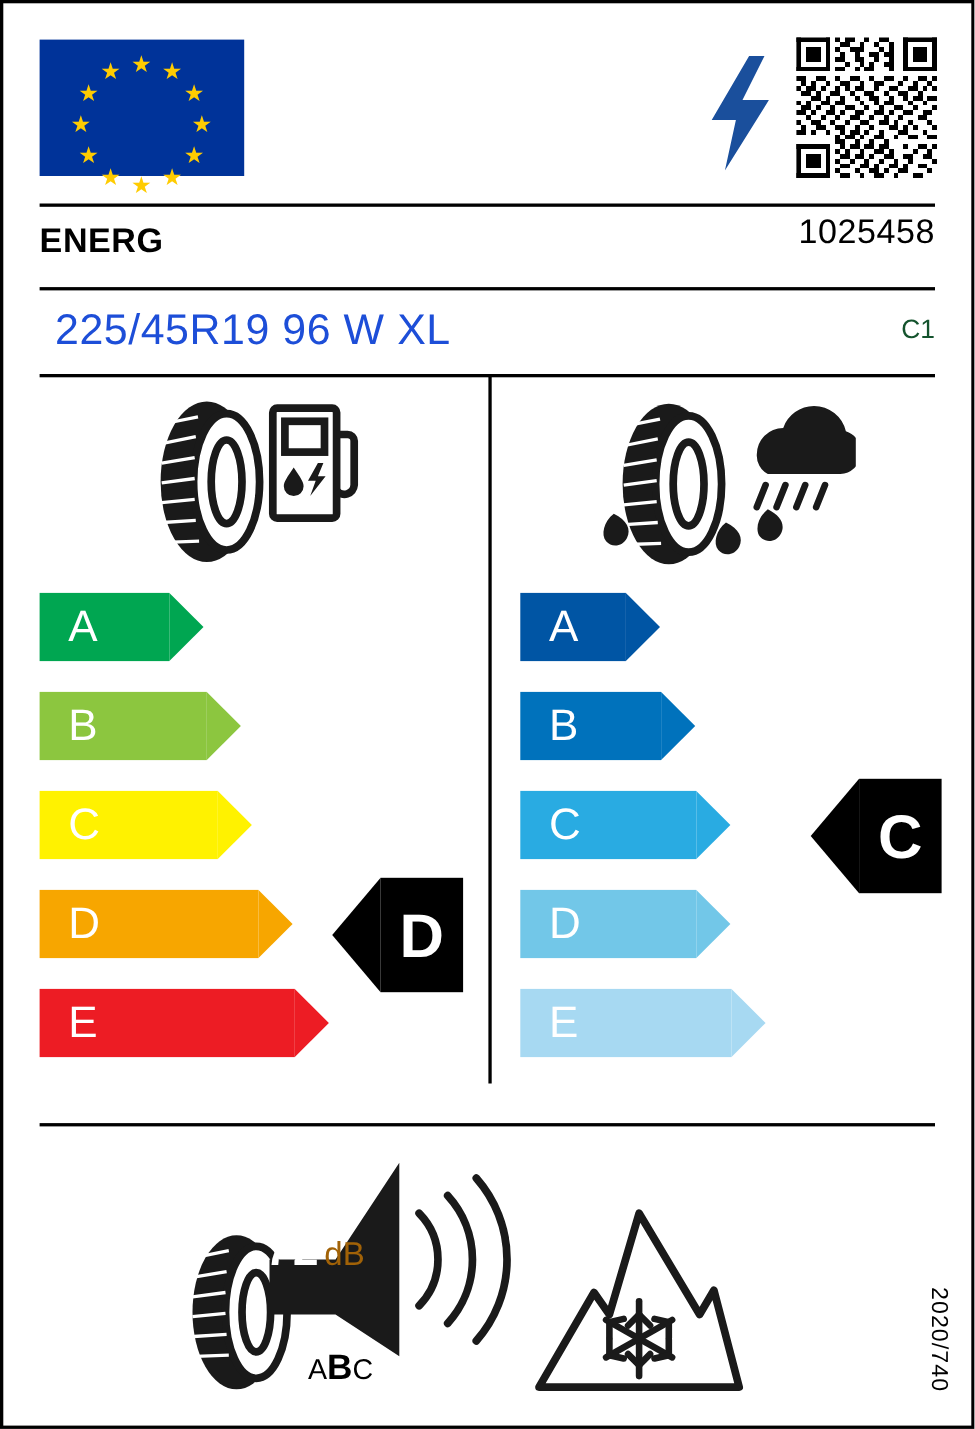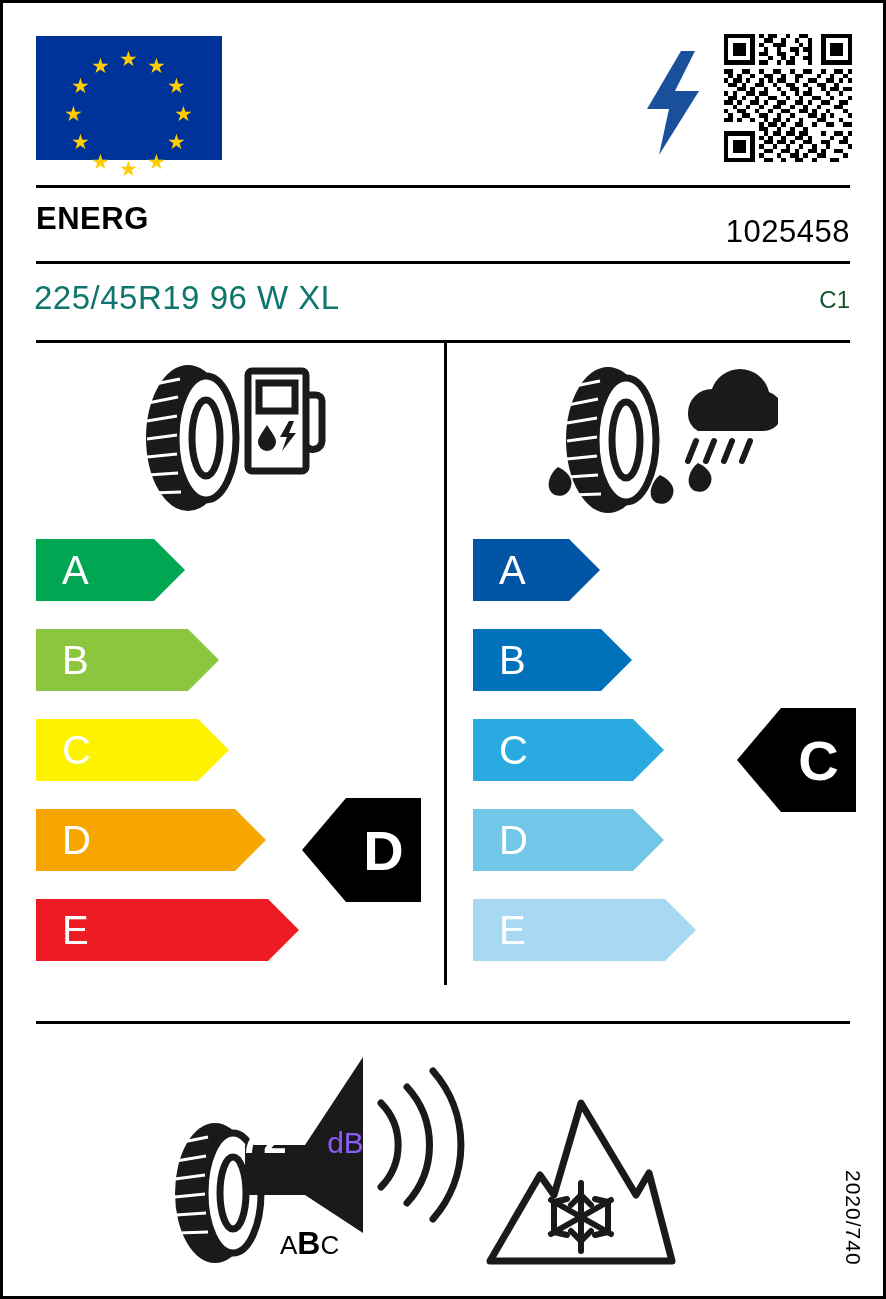--- a/index.html
+++ b/index.html
@@ -70,32 +70,32 @@
   .brand {
     position: absolute;
     left: 33px; top: 198px;
     font-size: 31px;
     font-weight: bold;
     color: #000;
     letter-spacing: .5px;
   }
   .code {
     position: absolute;
-    right: 33px; top: 211px;
+    right: 33px; top: 190px;
     font-size: 31px;
     color: #000;
     letter-spacing: .5px;
   }
 
   
   .size {
     position: absolute;
-    left: 31px; top: 276px;
-    font-size: 33px;
-    color: #0f766e;
+    left: 47px; top: 276px;
+    font-size: 39px;
+    color: #1d4ed8;
     letter-spacing: .5px;
   }
   .classcode {
     position: absolute;
     right: 33px; top: 283px;
     font-size: 24px;
     color: #14532d;
   }
 
   
@@ -168,21 +168,21 @@
     font-weight: bold;
     font-family: "Liberation Sans", sans-serif;
   }
 
   
   .noise-db {
     position: absolute;
     font-family: "Liberation Sans", sans-serif;
     color: #000;
   }
-  .db-value { font-size: 42px; font-weight: bold; }
+  .db-value { font-size: 42px; font-weight: bold; font-family: Liberation Mono, monospace; }
   .db-unit  { font-size: 30px; }
 
   .noise-class {
     position: absolute;
     left: 277px; top: 1222px;
     font-family: "Liberation Sans", sans-serif;
     color: #000;
   }
   .noise-class .a { font-size: 26px; }
   .noise-class .b { font-size: 32px; font-weight: bold; }
@@ -635,21 +635,21 @@
       <g fill="none" stroke="#1a1a1a" stroke-width="7" stroke-linecap="round">
         <path d="M218 58 a60 60 0 0 1 0 84"></path>
         <path d="M244 42 a86 86 0 0 1 0 116"></path>
         <path d="M270 26 a112 112 0 0 1 0 148"></path>
       </g>
     </svg>
   </div>
 
   <div class="noise-db" style="left:237px; top:1112px;">
     <span class="db-value" style="color:#fff;">72</span>
-    <span class="db-unit" style="color:#8b5cf6;margin-left:36px;">dB</span>
+    <span class="db-unit" style="color:#a16207;">dB</span>
   </div>
 
   <div class="noise-class">
     <span class="a">A</span><span class="b">B</span><span class="c">C</span>
   </div>
 
   <div class="pict" style="left:483px; top:1092px; width:190px; height:170px;">
     <svg viewBox="0 0 190 170" width="190" height="170">
       <g fill="none" stroke="#1a1a1a" stroke-width="7" stroke-linejoin="round">
         <path d="M95 8 L150 100 L163 78 L186 166 L4 166 L54 80 L68 100 Z"></path>

